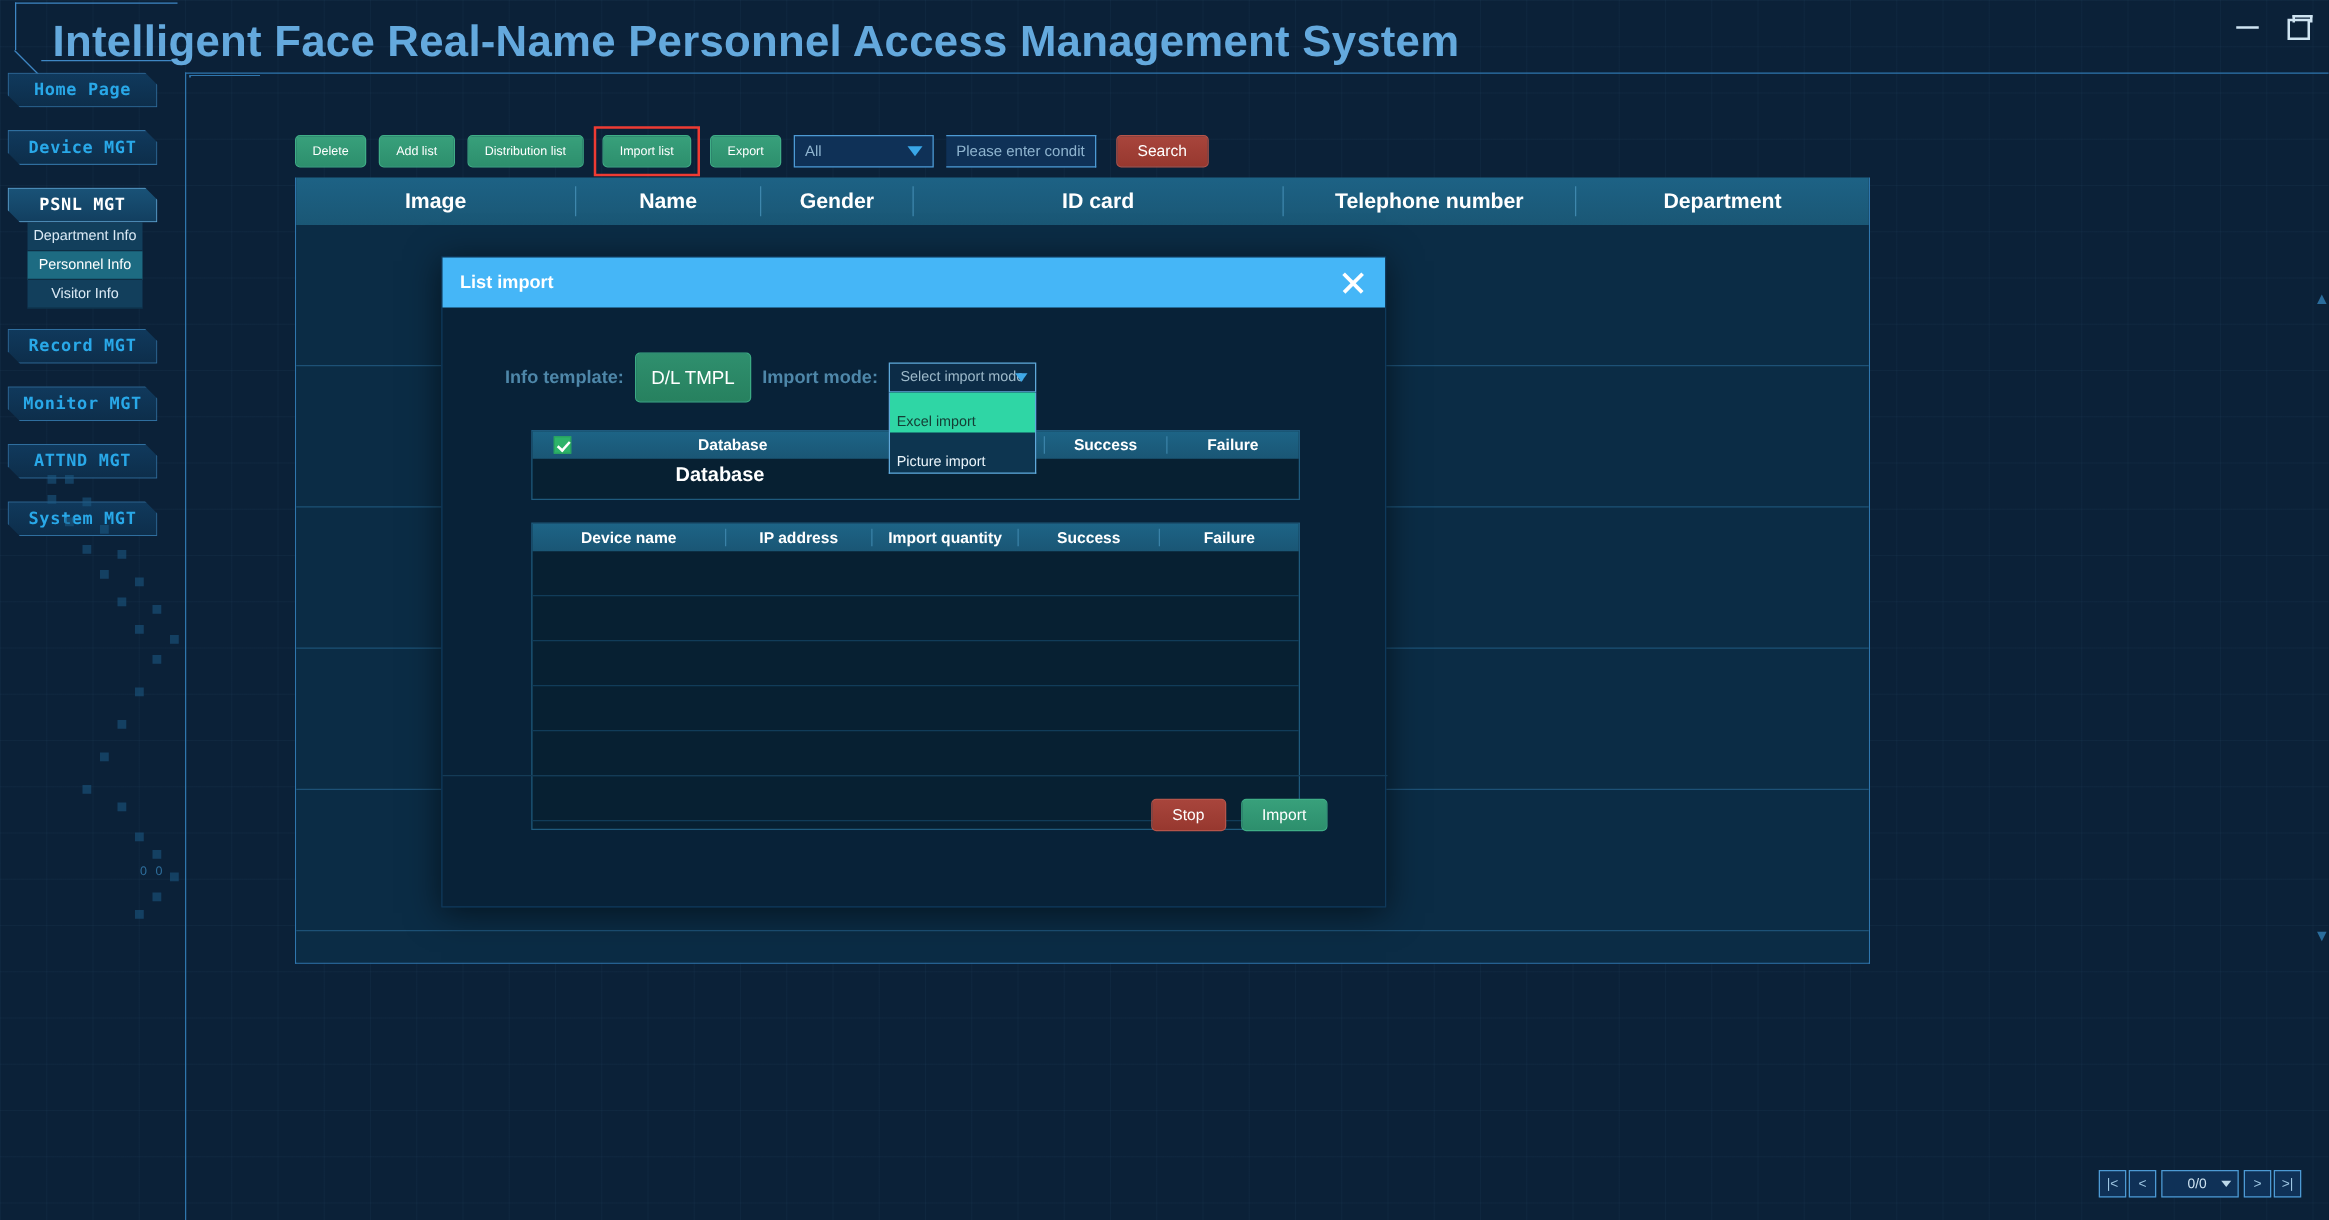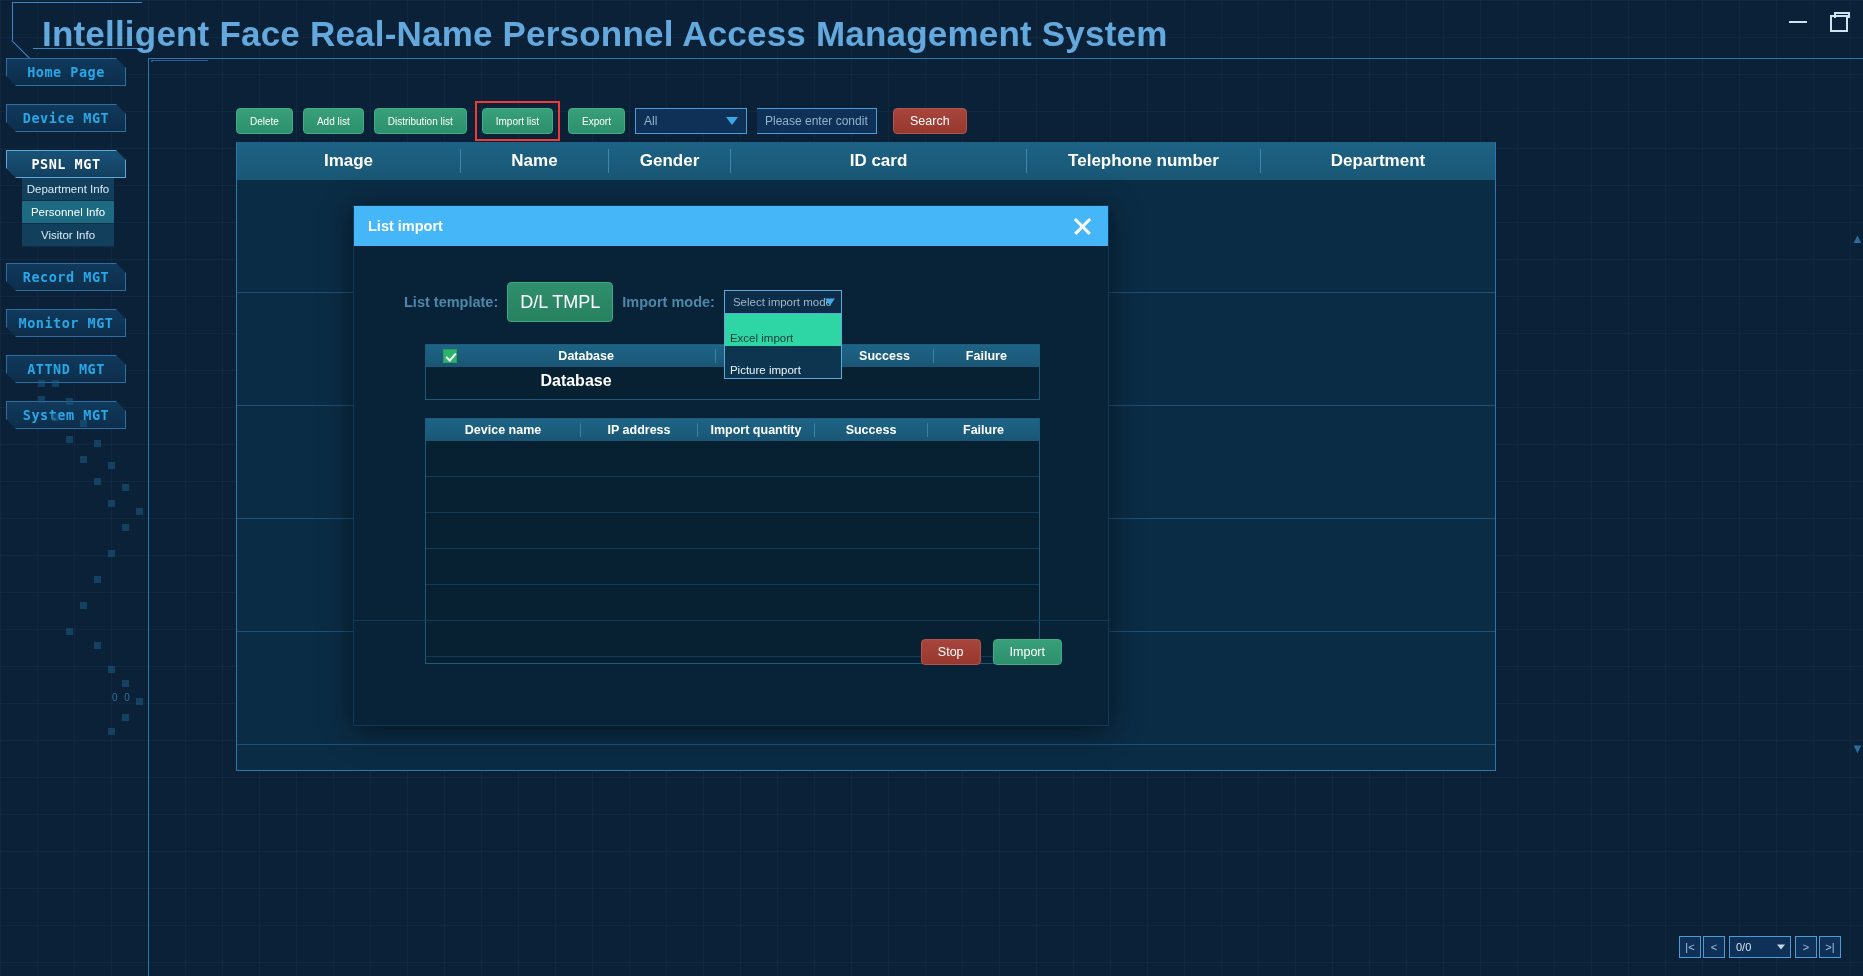--- a/index.html
+++ b/index.html
@@ -245,21 +245,21 @@
     display: flex; align-items: center; justify-content: center;
     cursor: pointer;
   }
   #pg-select {
     position: relative;
     width: 62px; height: 22px;
     background: #0f3157;
     border: 1px solid #4d9ad4;
     color: #cfe4f2; font-size: 11px;
     display: flex; align-items: center;
-    padding: 0 6px;
+    padding: 0 20px;
     cursor: pointer;
     margin: 0 2px;
   }
   #pg-select .caret {
     position: absolute; right: 5px; top: 50%;
     transform: translateY(-50%);
     width: 0; height: 0;
     border-left: 4px solid transparent;
     border-right: 4px solid transparent;
     border-top: 5px solid #bcd8ea;
@@ -319,21 +319,21 @@
     position: relative;
   }
   .mod-label {
     color: #4e87a9; font-size: 14.5px; font-weight: bold;
   }
   #dl-tmpl {
     height: 40px; padding: 16px 12px;
     background: linear-gradient(180deg, #2f8f6e 0%, #27815f 100%);
     border: 1px solid #3bab83;
     border-radius: 4px;
-    color: #ffffff; font-size: 18px;
+    color: #ffffff; font-size: 15px;
     display: flex; align-items: center;
     cursor: pointer;
   }
   #mode-select-wrap { position: relative; }
   #mode-select {
     width: 118px; height: 24px;
     background: #0c2c47;
     border: 1px solid #5fa9da;
     display: flex; align-items: center;
     padding: 0 8px;
@@ -586,21 +586,21 @@
   <div id="modal-backdrop"></div>
   <div id="modal">
     <div id="modal-header">
       <div id="modal-title">List import</div>
       <div id="modal-close"></div>
     </div>
 
     <div id="modal-body">
 
       <div id="mode-row">
-        <span class="mod-label">List template:</span>
+        <span class="mod-label">Info template:</span>
         <div id="dl-tmpl">D/L TMPL</div>
         <span class="mod-label">Import mode:</span>
         <div id="mode-select-wrap">
           <div id="mode-select">
             <span>Select import mode</span>
             <span class="caret"></span>
           </div>
           <div id="mode-options">
             <div class="mode-opt highlight">Excel import</div>
             <div class="mode-opt">Picture import</div>

